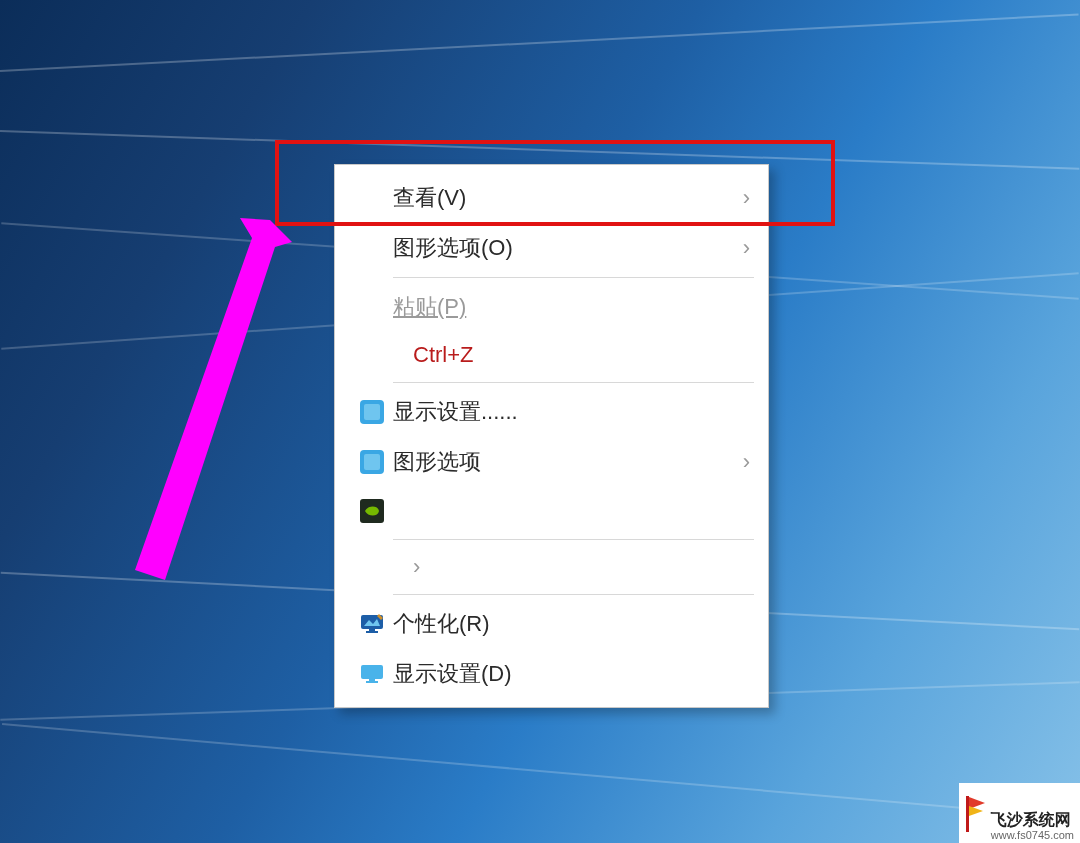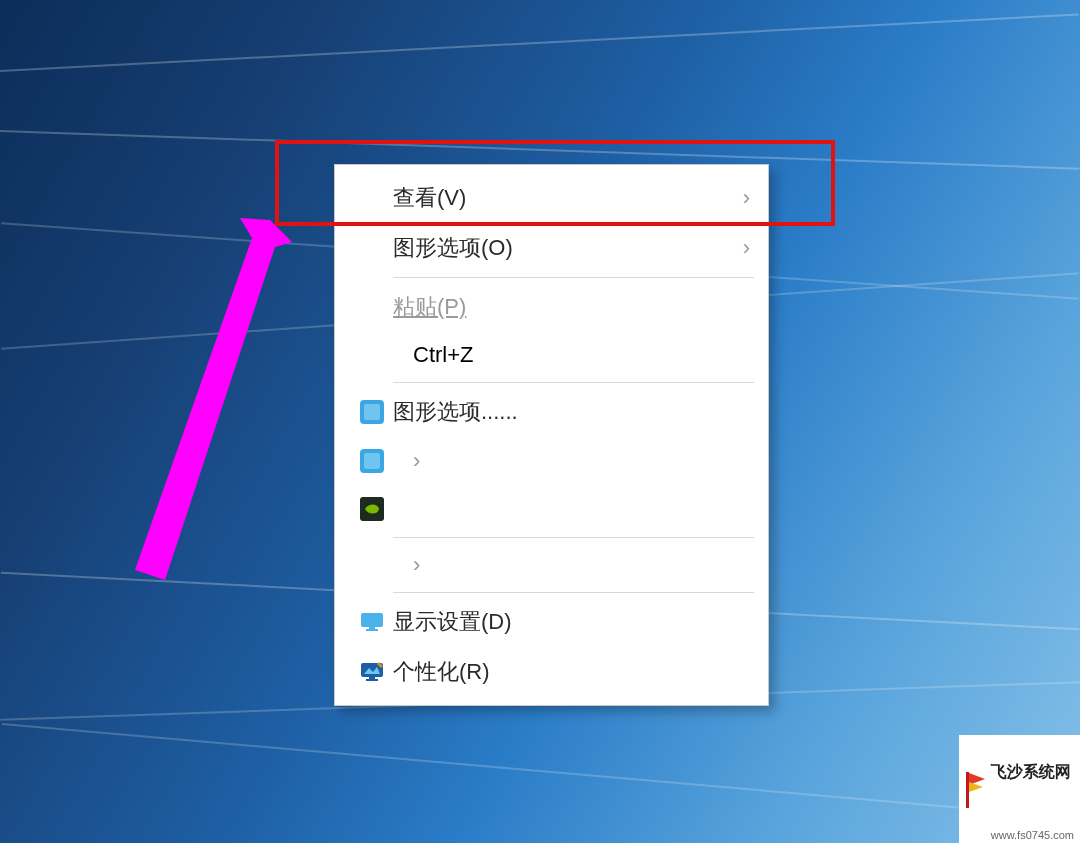--- a/index.html
+++ b/index.html
@@ -57,21 +57,21 @@
   .menu-item.disabled { color: #9a9a9a; text-decoration: underline; }
   .icon-slot {
     width: 42px;
     display: flex;
     align-items: center;
     justify-content: center;
     flex-shrink: 0;
   }
   .icon-slot svg { display: block; }
   .label { flex: 1; }
-  .shortcut { color: #000000; font-size: 22px; padding-left: 20px; }
+  .shortcut { color: #b91c1c; font-size: 22px; padding-left: 20px; }
   .chevron {
     color: #9a9a9a;
     font-size: 22px;
     padding-left: 20px;
   }
   .separator {
     height: 1px;
     background: #d8d8d8;
     margin: 4px 12px 4px 56px;
   }
@@ -109,21 +109,21 @@
     gap: 4px;
   }
   .watermark .flag {
     width: 24px; height: 40px;
     display: inline-block;
   }
   .watermark .wm-text {
     display: flex; flex-direction: column; line-height: 1.1;
   }
   .watermark .wm-text .title { font-size: 16px; font-weight: bold; color: #222; margin-top: 24px; }
-  .watermark .wm-text .url { font-size: 11px; color: #666; margin-top: 48px; }
+  .watermark .wm-text .url { font-size: 11px; color: #666; }
 </style>
 </head>
 <body>
 
 <div class="desktop">
   <div class="streak s1"></div>
   <div class="streak s2"></div>
   <div class="streak s3"></div>
   <div class="streak s4"></div>
   <div class="streak s5"></div>
@@ -158,73 +158,74 @@
 
     <div class="separator"></div>
 
     <div class="menu-item">
       <span class="icon-slot">
         <svg width="28" height="28" viewBox="0 0 28 28">
             <rect x="2" y="2" width="24" height="24" rx="4" fill="#3aa7e4"></rect>
             <rect x="6" y="6" width="16" height="16" rx="2" fill="#6fc5ef"></rect>
           </svg>
       </span>
-      <span class="label">图形选项......</span>
+      <span class="label">显示设置......</span>
     </div>
 
     <div class="menu-item">
       <span class="icon-slot">
         <svg width="28" height="28" viewBox="0 0 28 28">
             <rect x="2" y="2" width="24" height="24" rx="4" fill="#3aa7e4"></rect>
             <rect x="6" y="6" width="16" height="16" rx="2" fill="#6fc5ef"></rect>
           </svg>
       </span>
+      <span class="label">图形选项</span>
       <span class="chevron">›</span>
     </div>
 
     <div class="menu-item">
       <span class="icon-slot">
         <svg width="28" height="28" viewBox="0 0 28 28">
             <rect x="2" y="2" width="24" height="24" rx="3" fill="#1f2a1f"></rect>
             <path d="M7 14 C 10 8, 20 8, 21 14 C 20 20, 10 20, 7 14 Z" fill="#76b900"></path>
           </svg>
       </span>
     </div>
 
     <div class="separator"></div>
 
     <div class="menu-item">
       <span class="icon-slot"></span>
       <span class="chevron">›</span>
     </div>
 
     <div class="separator"></div>
-
-    <div class="menu-item">
-      <span class="icon-slot">
-        <svg width="28" height="28" viewBox="0 0 28 28">
-            <rect x="3" y="5" width="22" height="14" rx="2" fill="#49b3ea"></rect>
-            <rect x="11" y="19" width="6" height="2" fill="#49b3ea"></rect>
-            <rect x="8" y="21" width="12" height="2" fill="#49b3ea"></rect>
-          </svg>
-      </span>
-      <span class="label">显示设置(D)</span>
-    </div>
 
     <div class="menu-item">
       <span class="icon-slot">
         <svg width="28" height="28" viewBox="0 0 28 28">
             <rect x="3" y="5" width="22" height="14" rx="2" fill="#1d5ea7"></rect>
             <path d="M6 16 L11 10 L15 14 L19 9 L22 16 Z" fill="#6fc5ef"></path>
             <rect x="11" y="19" width="6" height="2" fill="#1d5ea7"></rect>
             <rect x="8" y="21" width="12" height="2" fill="#1d5ea7"></rect>
             <path d="M21 4 L25 8 L23 10 L19 6 Z" fill="#d0902a"></path>
           </svg>
       </span>
       <span class="label">个性化(R)</span>
+    </div>
+
+    <div class="menu-item">
+      <span class="icon-slot">
+        <svg width="28" height="28" viewBox="0 0 28 28">
+            <rect x="3" y="5" width="22" height="14" rx="2" fill="#49b3ea"></rect>
+            <rect x="11" y="19" width="6" height="2" fill="#49b3ea"></rect>
+            <rect x="8" y="21" width="12" height="2" fill="#49b3ea"></rect>
+          </svg>
+      </span>
+      <span class="label">显示设置(D)</span>
     </div>
 
   </div>
 
   <div class="highlight-box"></div>
 
   <svg class="arrow-svg" viewBox="0 0 200 400">
     <defs>
       <marker id="arrowhead" markerWidth="1" markerHeight="1" refX="0" refY="0" orient="auto"></marker>
     </defs>

